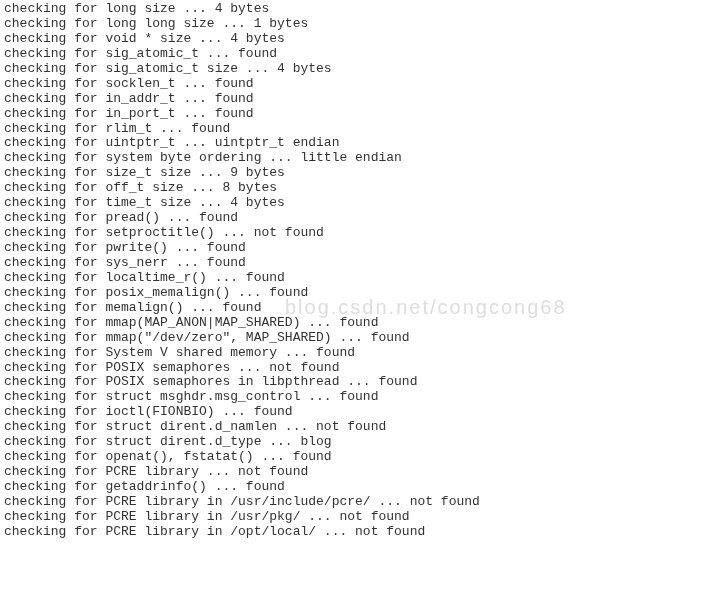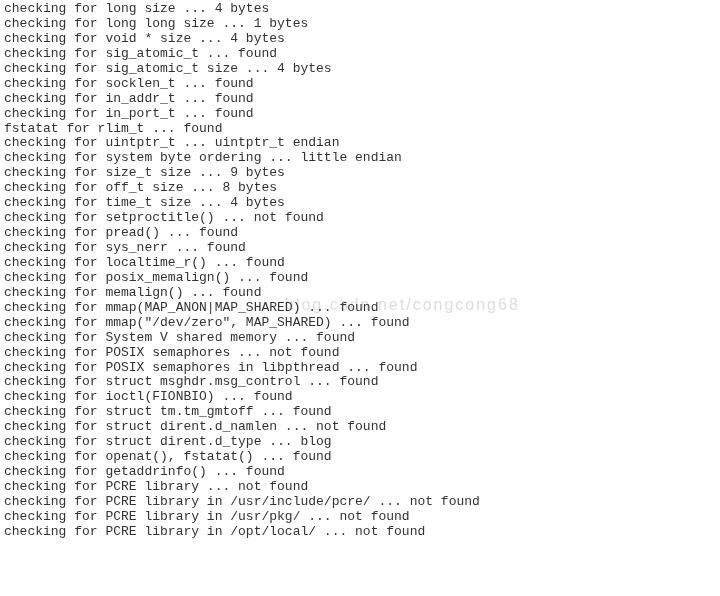--- a/index.html
+++ b/index.html
@@ -14,61 +14,61 @@
     }
     .terminal-line {
       white-space: pre;
     }
     .watermark {
       position: absolute;
       color: #ddd;
       font-family: Arial, sans-serif;
       left: 285px;
       top: 296px;
-      font-size: 16px;
+      font-size: 20px;
       letter-spacing: 2px;
       pointer-events: none;
       z-index: -1;
     }
   </style>
 </head>
 <body>
 
 <div class="watermark">blog.csdn.net/congcong68</div>
 
 <div id="lines-container">
     <div class="terminal-line">checking for long size ... 4 bytes</div>
     <div class="terminal-line">checking for long long size ... 1 bytes</div>
     <div class="terminal-line">checking for void * size ... 4 bytes</div>
     <div class="terminal-line">checking for sig_atomic_t ... found</div>
     <div class="terminal-line">checking for sig_atomic_t size ... 4 bytes</div>
     <div class="terminal-line">checking for socklen_t ... found</div>
     <div class="terminal-line">checking for in_addr_t ... found</div>
     <div class="terminal-line">checking for in_port_t ... found</div>
-    <div class="terminal-line">fstatat for rlim_t ... found</div>
+    <div class="terminal-line">checking for rlim_t ... found</div>
     <div class="terminal-line">checking for uintptr_t ... uintptr_t endian</div>
     <div class="terminal-line">checking for system byte ordering ... little endian</div>
     <div class="terminal-line">checking for size_t size ... 9 bytes</div>
     <div class="terminal-line">checking for off_t size ... 8 bytes</div>
     <div class="terminal-line">checking for time_t size ... 4 bytes</div>
+    <div class="terminal-line">checking for pread() ... found</div>
     <div class="terminal-line">checking for setproctitle() ... not found</div>
-    <div class="terminal-line">checking for pread() ... found</div>
+    <div class="terminal-line">checking for pwrite() ... found</div>
     <div class="terminal-line">checking for sys_nerr ... found</div>
     <div class="terminal-line">checking for localtime_r() ... found</div>
     <div class="terminal-line">checking for posix_memalign() ... found</div>
     <div class="terminal-line">checking for memalign() ... found</div>
     <div class="terminal-line">checking for mmap(MAP_ANON|MAP_SHARED) ... found</div>
     <div class="terminal-line">checking for mmap("/dev/zero", MAP_SHARED) ... found</div>
     <div class="terminal-line">checking for System V shared memory ... found</div>
     <div class="terminal-line">checking for POSIX semaphores ... not found</div>
     <div class="terminal-line">checking for POSIX semaphores in libpthread ... found</div>
     <div class="terminal-line">checking for struct msghdr.msg_control ... found</div>
     <div class="terminal-line">checking for ioctl(FIONBIO) ... found</div>
-    <div class="terminal-line">checking for struct tm.tm_gmtoff ... found</div>
     <div class="terminal-line">checking for struct dirent.d_namlen ... not found</div>
     <div class="terminal-line">checking for struct dirent.d_type ... blog</div>
     <div class="terminal-line">checking for openat(), fstatat() ... found</div>
+    <div class="terminal-line">checking for PCRE library ... not found</div>
     <div class="terminal-line">checking for getaddrinfo() ... found</div>
-    <div class="terminal-line">checking for PCRE library ... not found</div>
     <div class="terminal-line">checking for PCRE library in /usr/include/pcre/ ... not found</div>
     <div class="terminal-line">checking for PCRE library in /usr/pkg/ ... not found</div>
     <div class="terminal-line">checking for PCRE library in /opt/local/ ... not found</div>
   </div>
 
 </body></html>

